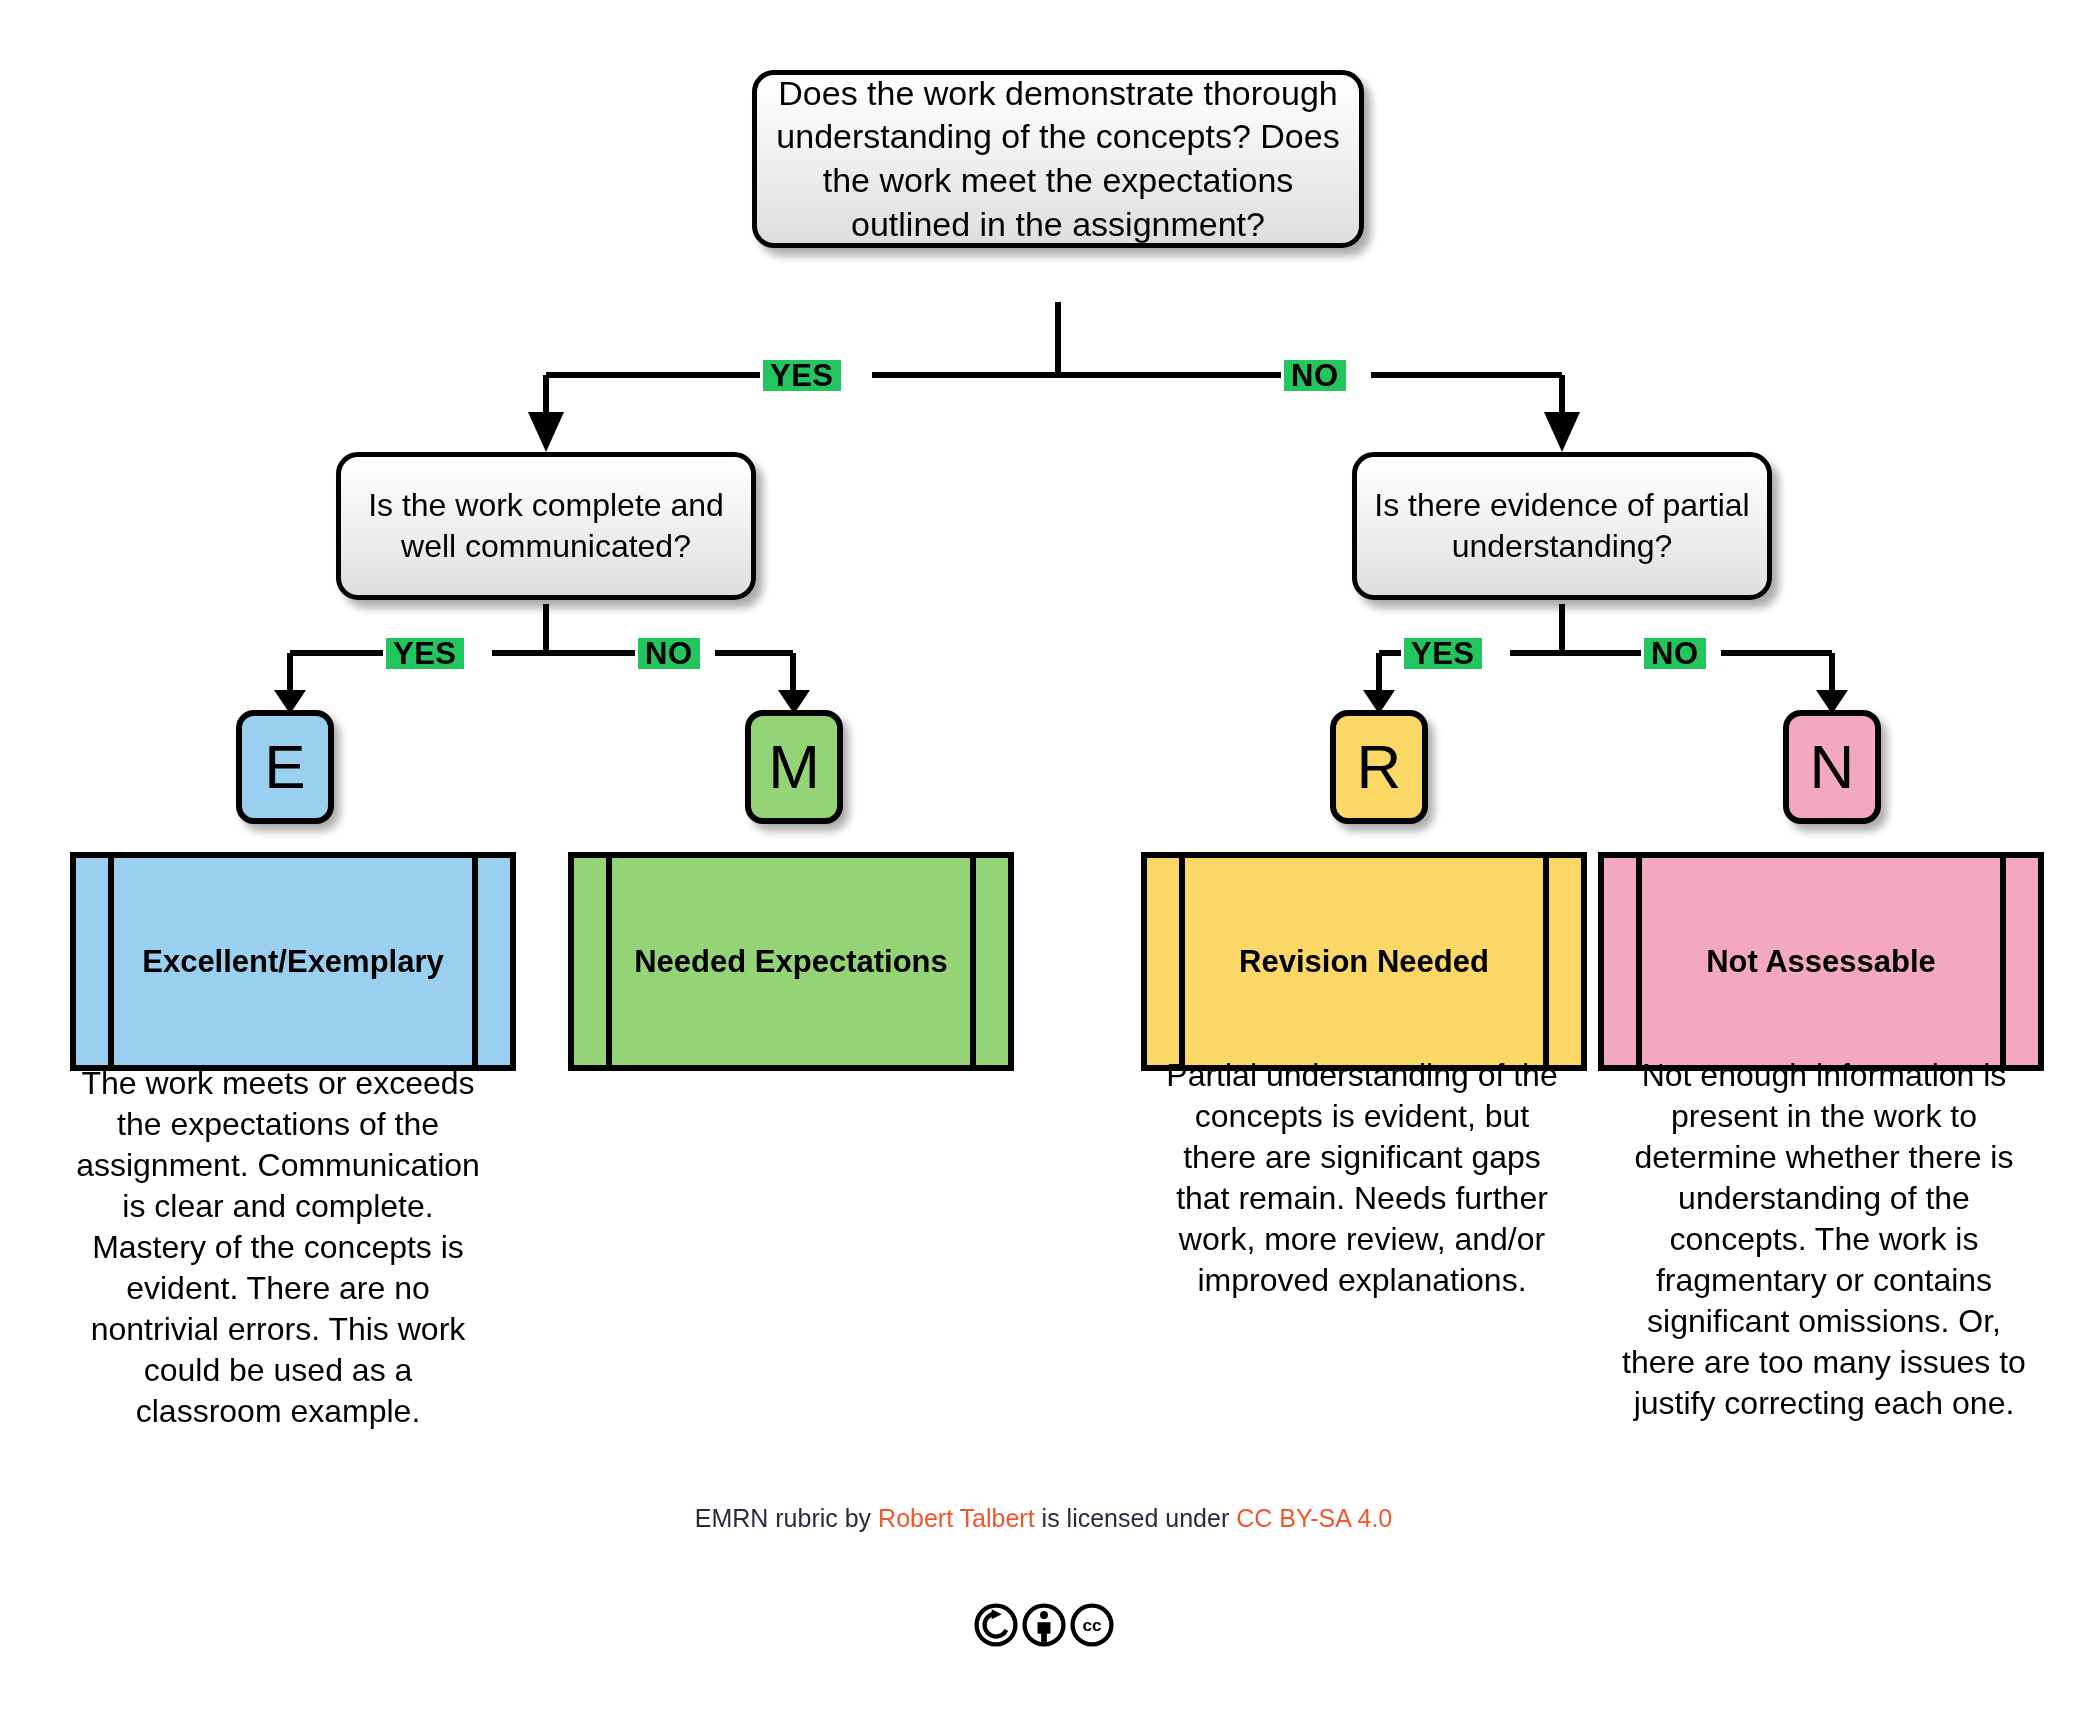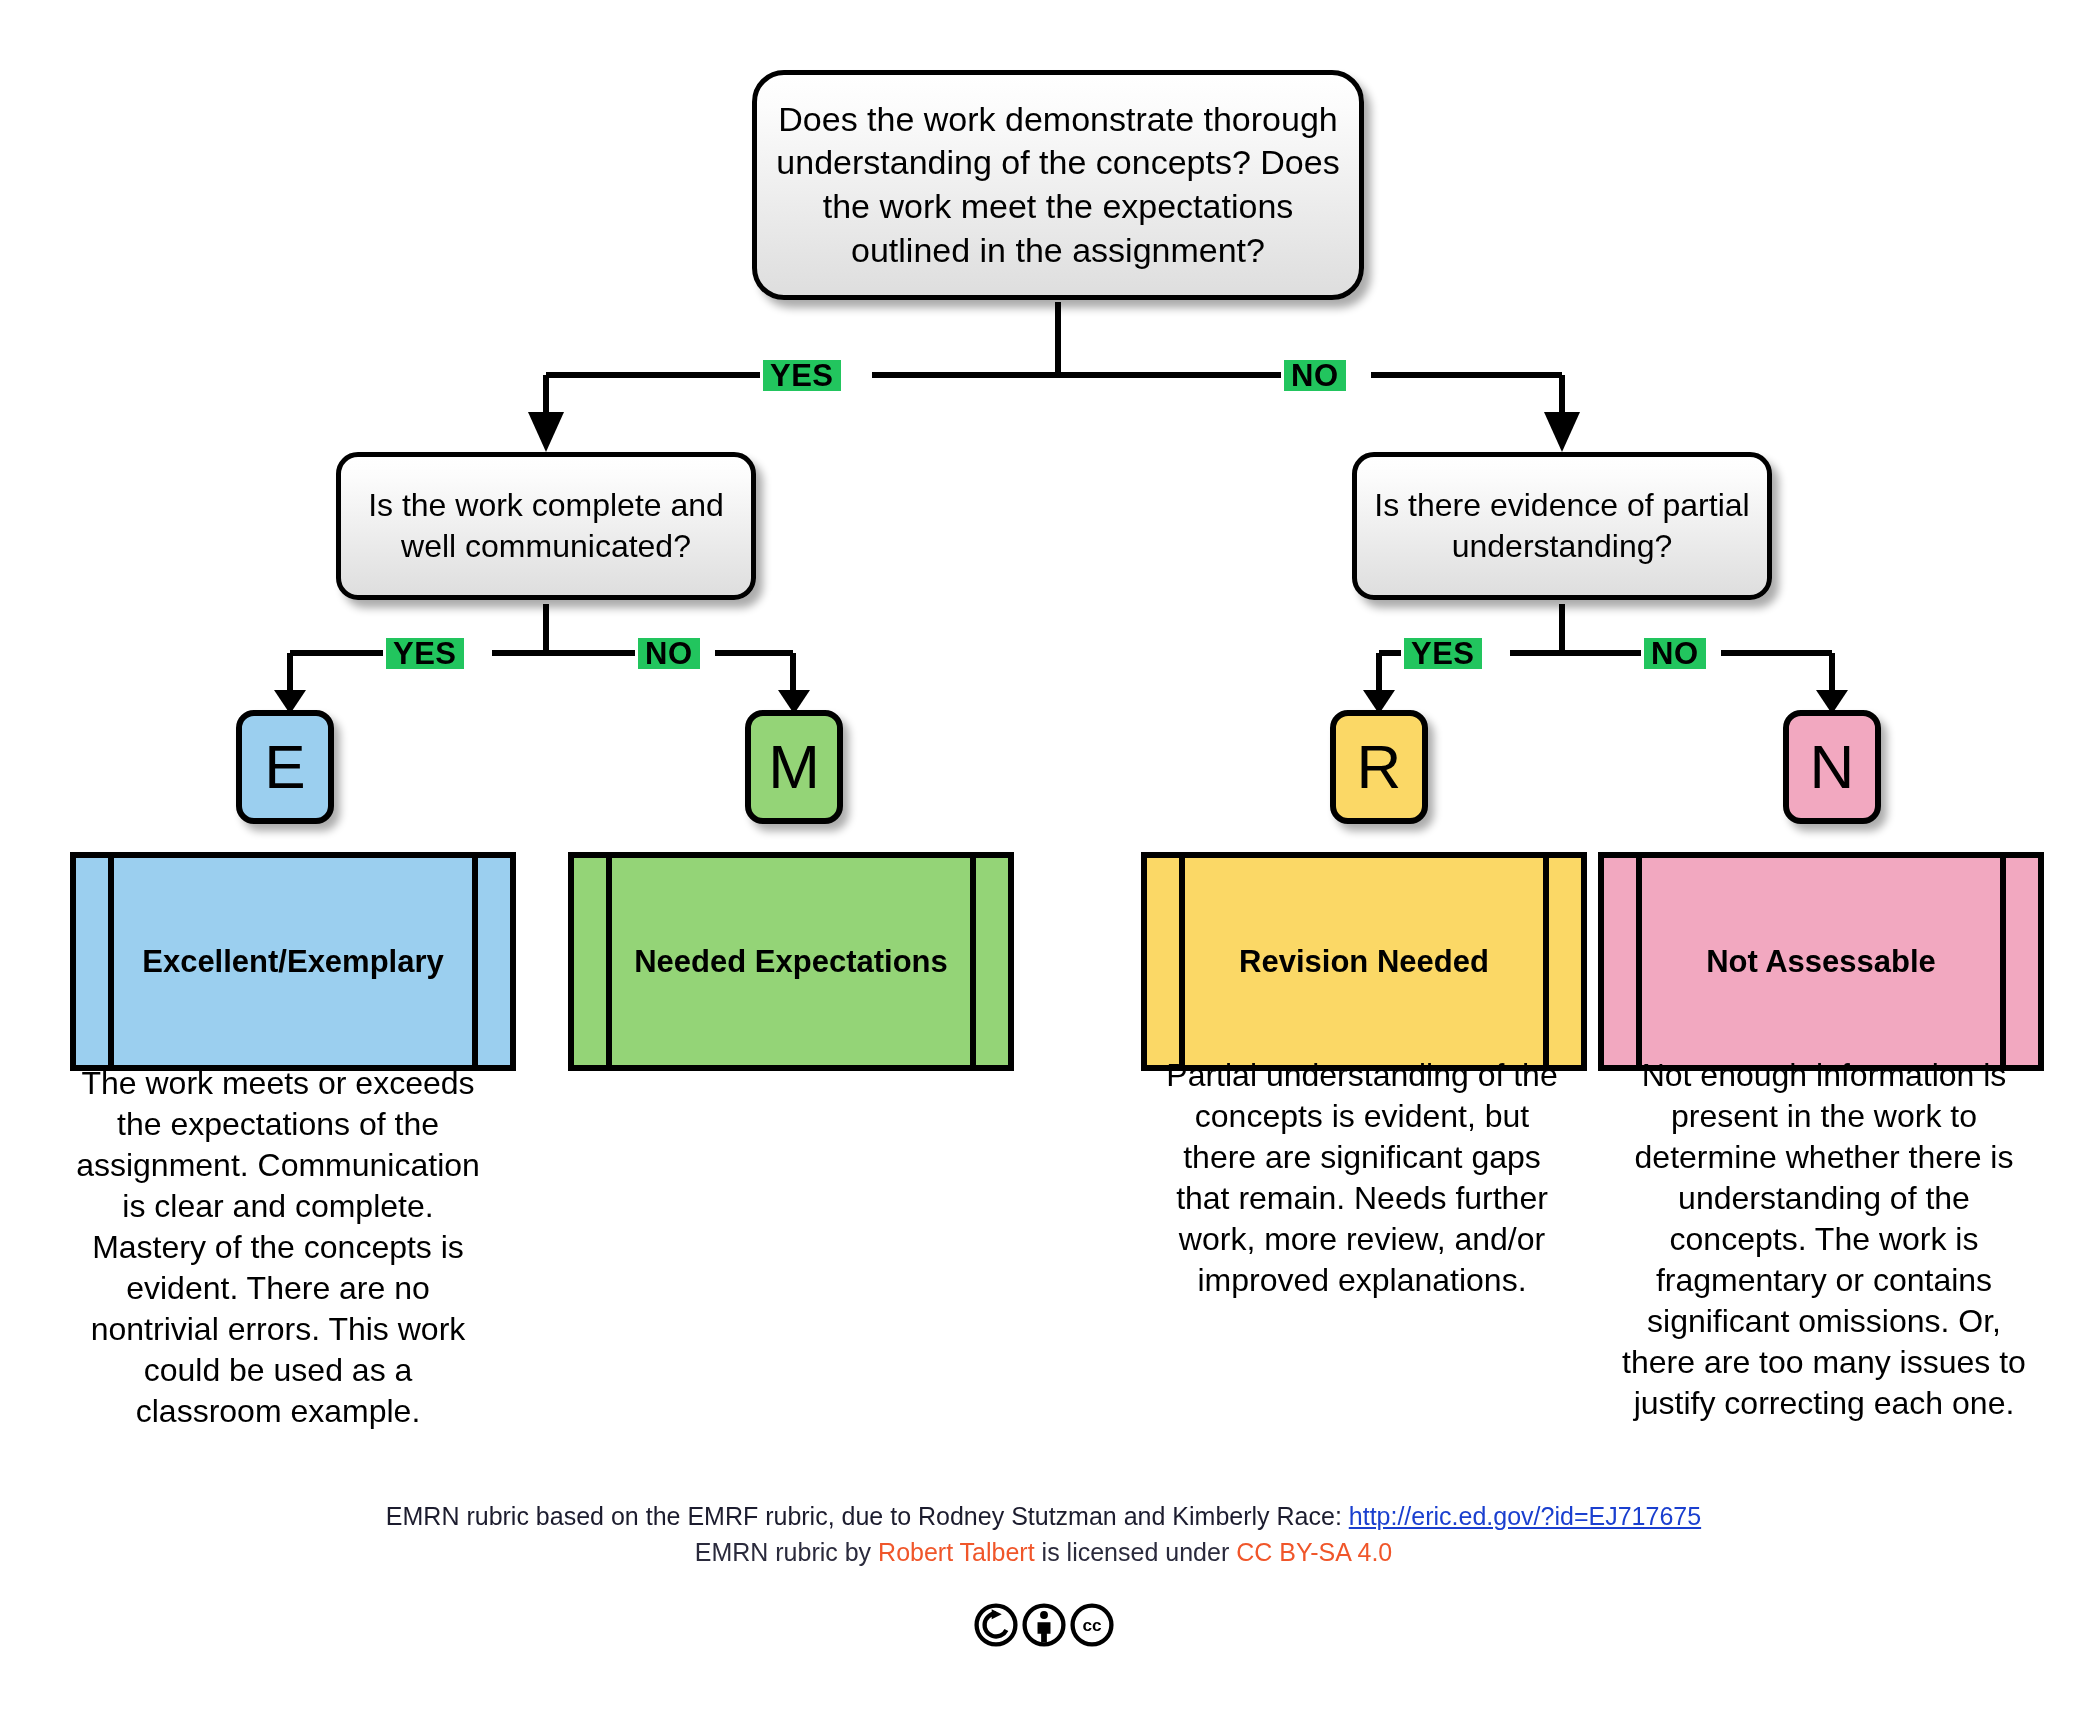--- a/index.html
+++ b/index.html
@@ -38,23 +38,22 @@
   .qbox .qtext {
     display: block;
     padding: 0 16px;
     white-space: pre-line;
   }
 
   #q-root {
     left: 752px;
     top: 70px;
     width: 612px;
-    height: 230px;
+    height: 178px;
     font-size: 34px;
-    border-radius: 32px;
   }
   #q-left {
     left: 336px;
     top: 452px;
     width: 420px;
     height: 148px;
     font-size: 32px;
   }
   #q-right {
     left: 1352px;
@@ -297,23 +296,20 @@
     <div class="strip left" style="background: rgb(242, 168, 192);"></div>
     <div class="center" style="background: rgb(242, 168, 192);">Not Assessable</div>
     <div class="strip right" style="background: rgb(242, 168, 192);"></div>
   </div>
 
   <div class="desc" id="desc-e">The work meets or exceeds the expectations of the assignment. Communication is clear and complete. Mastery of the concepts is evident. There are no nontrivial errors. This work could be used as a classroom example.</div>
   <div class="desc" id="desc-r">Partial understanding of the concepts is evident, but there are significant gaps that remain. Needs further work, more review, and/or improved explanations.</div>
   <div class="desc" id="desc-n">Not enough information is present in the work to determine whether there is understanding of the concepts. The work is fragmentary or contains significant omissions. Or, there are too many issues to justify correcting each one.</div>
 
   <div id="footer">
-    <div id="footer-line1">
-      <span>EMRN rubric based on the EMRF rubric, due to Rodney Stutzman and Kimberly Race: </span><a class="link" href="#">http://eric.ed.gov/?id=EJ717675</a>
-    </div>
     <div id="footer-line2">
       <span>EMRN rubric by </span><span class="accent">Robert Talbert</span><span> is licensed under </span><span class="accent">CC BY-SA 4.0</span>
     </div>
   </div>
 
   <div id="cc-badges">
 
     <span>
       <svg width="46" height="46" viewBox="0 0 64 64">
         <circle cx="32" cy="32" r="27" fill="none" stroke="#000" stroke-width="6"></circle>

